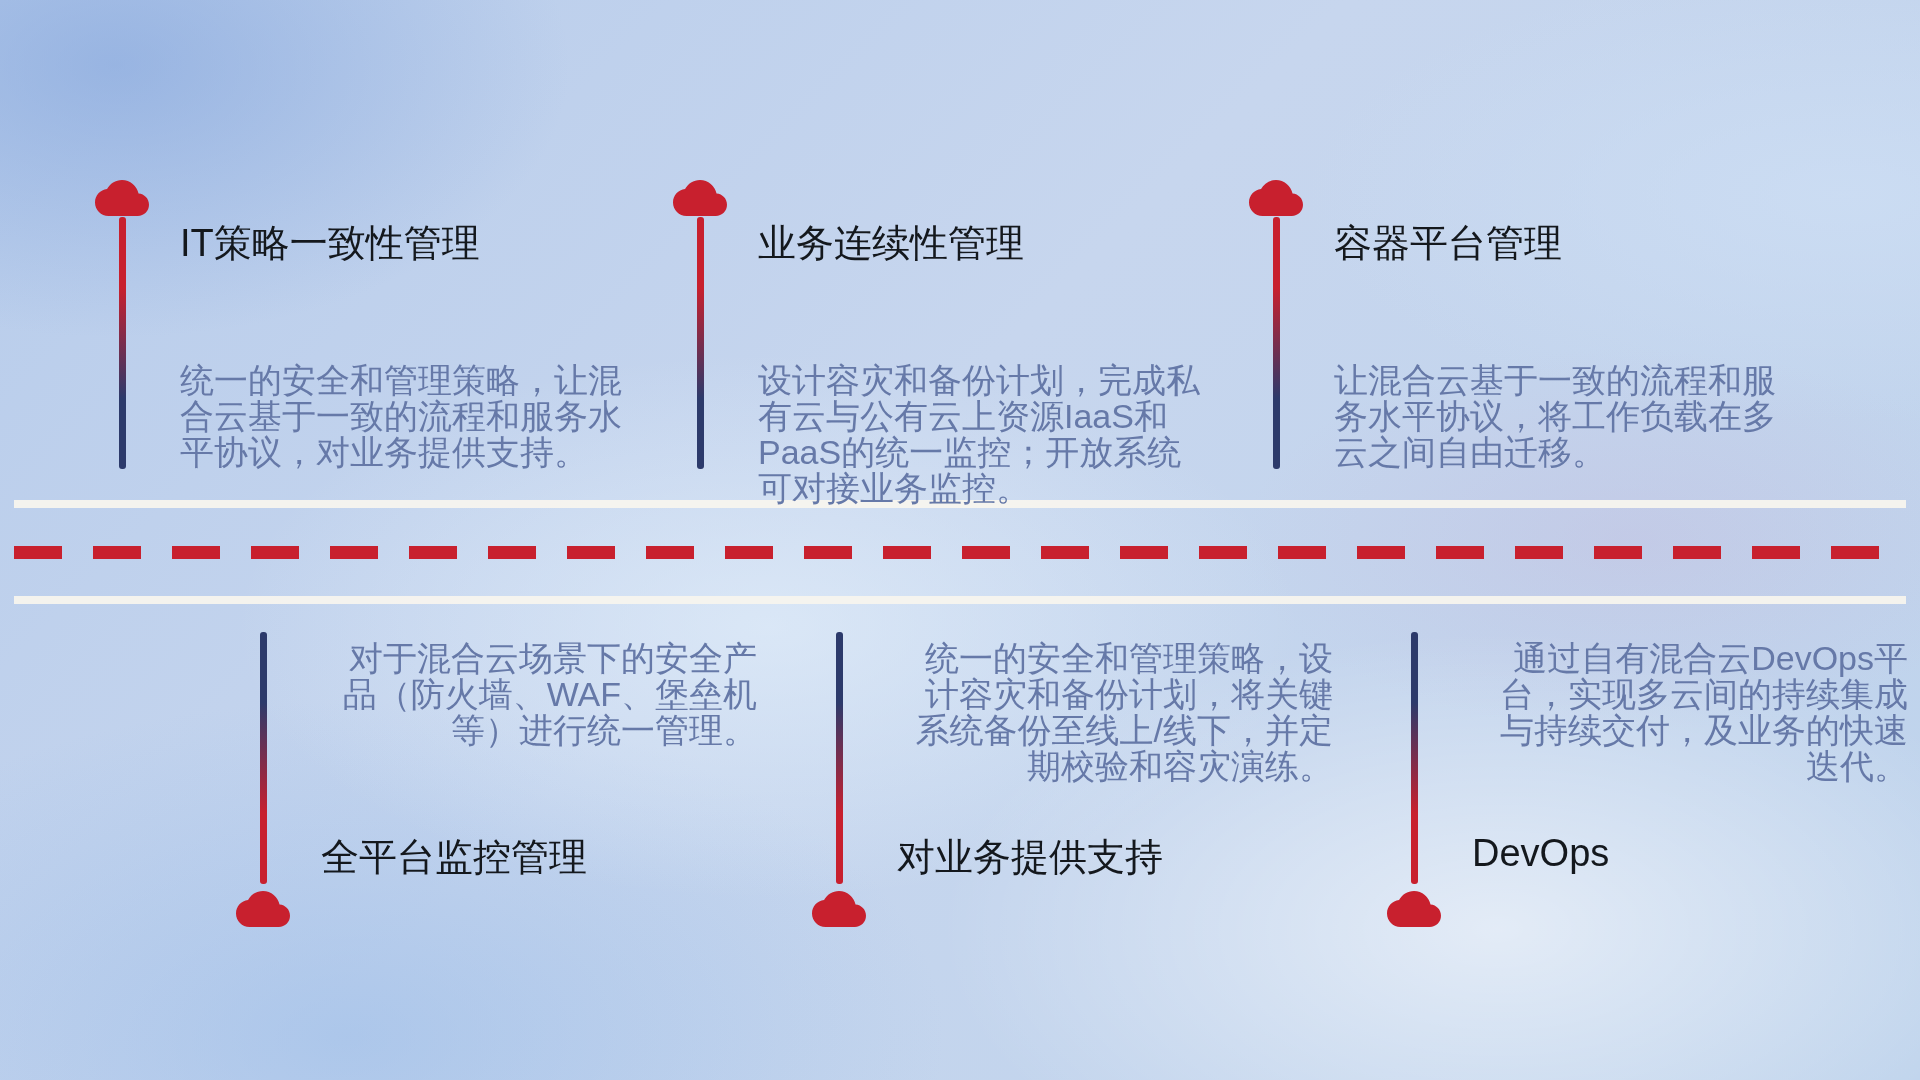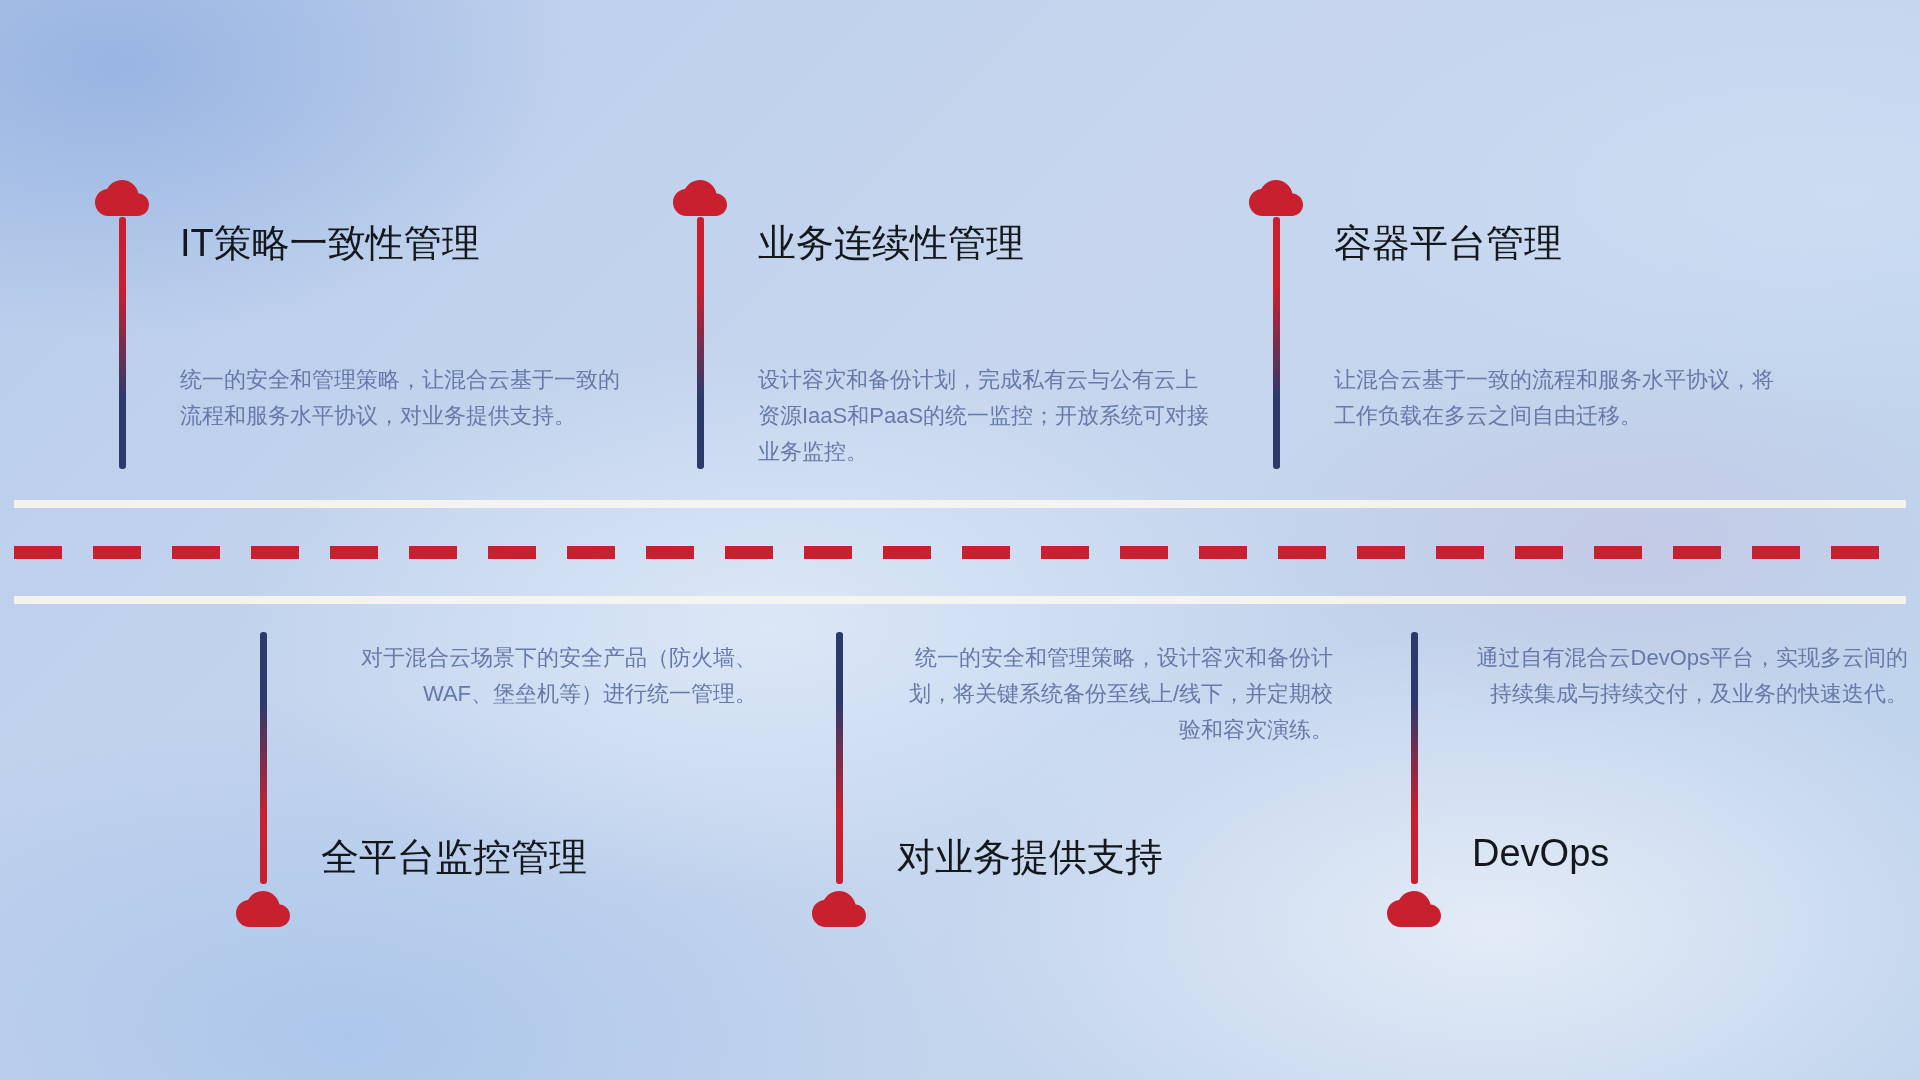--- a/index.html
+++ b/index.html
@@ -90,21 +90,21 @@
     color: var(--title-text, #14181d);
   }
   .item.top .title { top: 38px; }
   .item.bottom .title { top: 200px; }
 
   .item .desc {
     position: absolute;
     left: 58px;
     margin: 0;
     width: 452px;
-    font-size: 22px;
+    font-size: 34px;
     line-height: 36px;
     color: var(--description-text, #6679a8);
   }
   .item.top .desc { top: 182px; }
   .item.bottom .desc { top: 8px; width: 436px; text-align: right; }
 
   
   .item.top.i1 { left: 122px;  top: 180px; }
   .item.top.i2 { left: 700px;  top: 180px; }
   .item.top.i3 { left: 1276px; top: 180px; }

